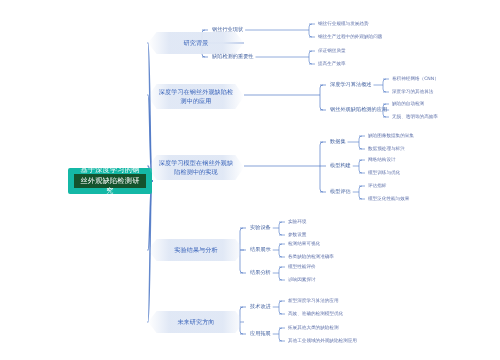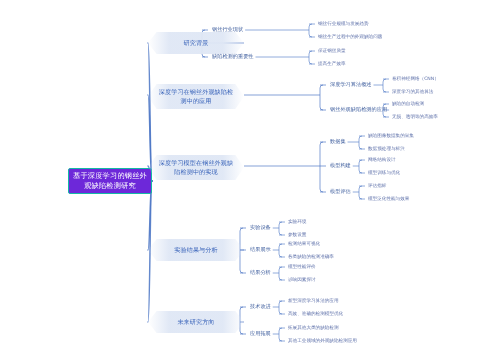--- a/index.html
+++ b/index.html
@@ -10,23 +10,23 @@
     overflow:hidden;
     position:relative;
   }
   #canvas{position:absolute;inset:0;width:500px;height:360px;}
   svg.links{position:absolute;left:0;top:0;width:500px;height:360px;pointer-events:none;}
 
   .node{position:absolute;box-sizing:border-box;}
 
   
   .root{
-    background:#6d28d9;
+    background:#14532d;
     color:#ffffff;
-    border:1px solid #14b8a6;
+    border:6px solid #14b8a6;
     border-radius:2px;
     font-size:7.2px;
     line-height:1.45;
     text-align:center;
     padding:5px 4px;
     letter-spacing:.2px;
   }
 
   
   .lvl1{

